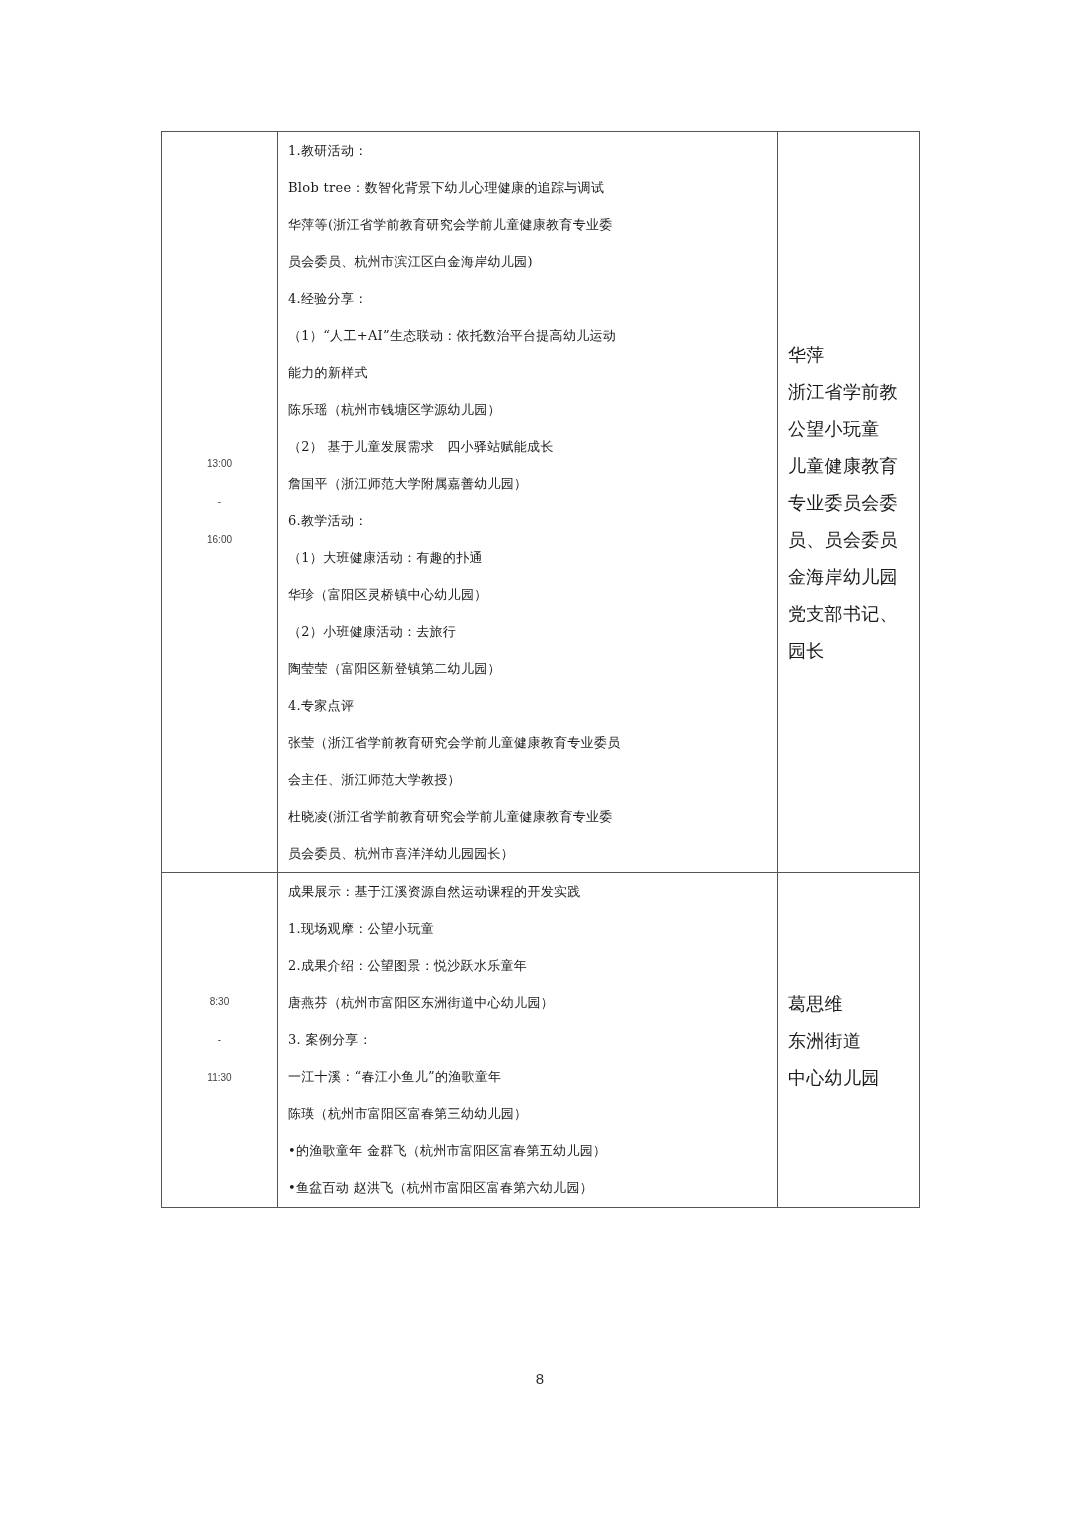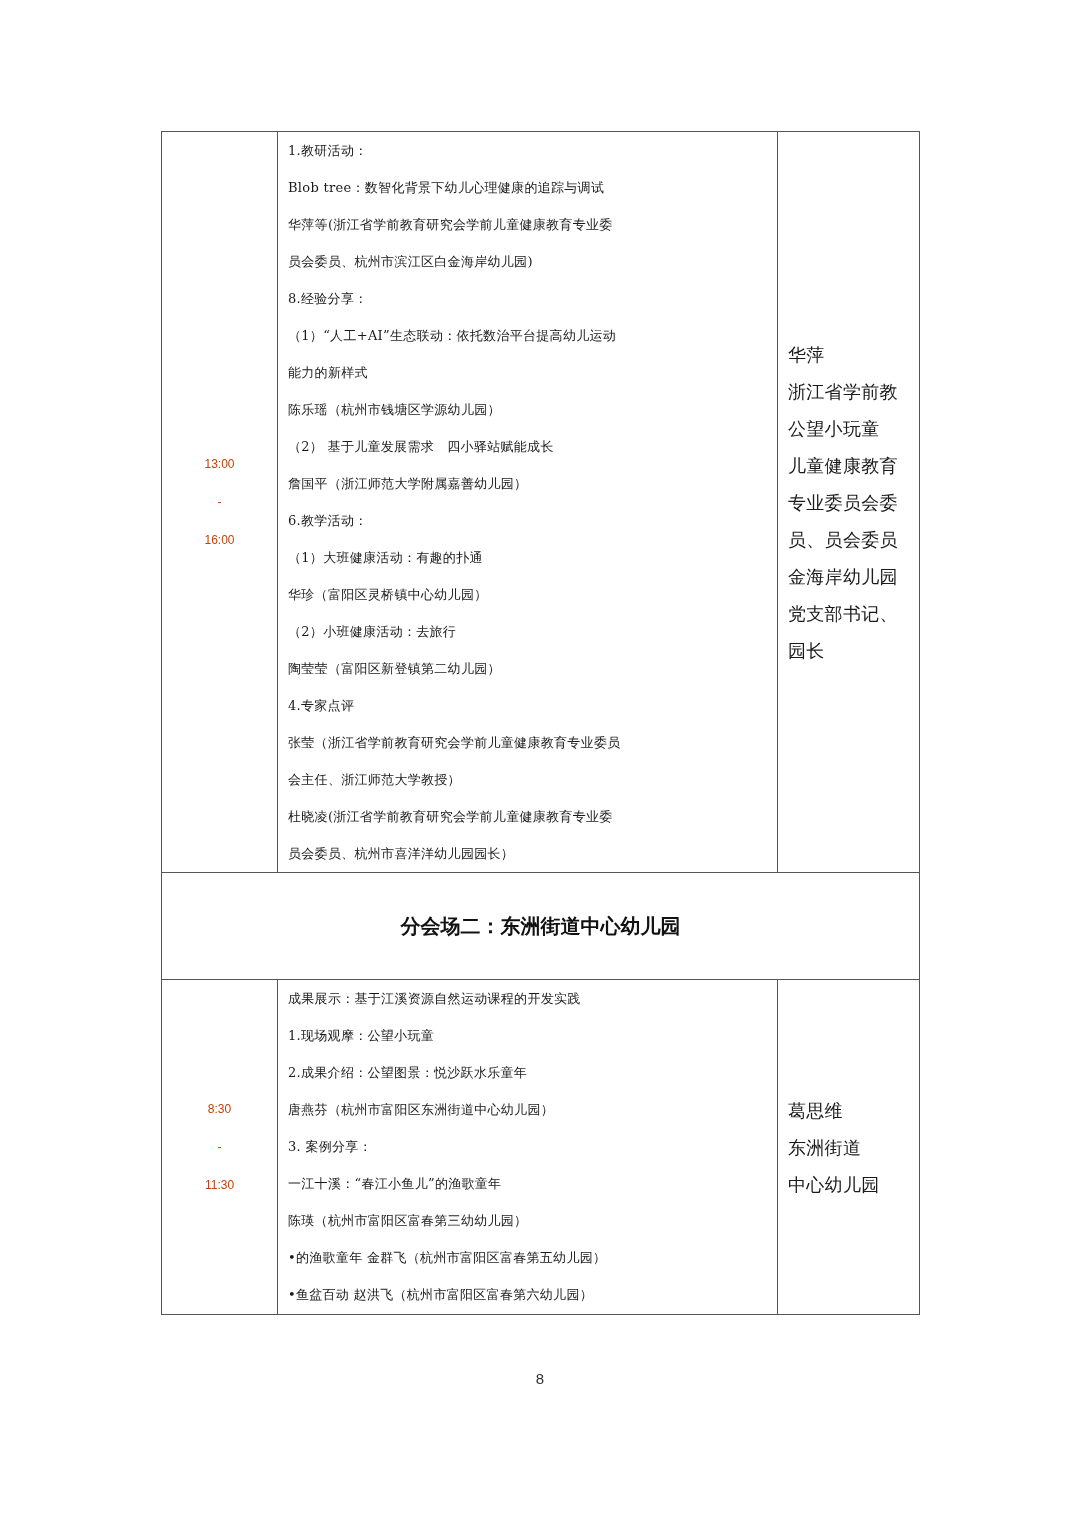--- a/index.html
+++ b/index.html
@@ -3,21 +3,21 @@
 <meta charset="utf-8">
 <style>
   html, body { margin:0; padding:0; background:#ffffff; }
   body { width:1080px; height:1527px; position:relative; overflow:hidden;
          font-family:"DejaVu Serif","Liberation Serif",serif; color:#1a1a1a; }
   .tbl { position:absolute; left:161px; top:131px; width:758px; border-collapse:collapse; table-layout:fixed; }
   .tbl td { border:1.5px solid #555; padding:0; vertical-align:middle; }
   .col-time { width:116px; }
   .col-content { width:500px; }
   .col-host { width:142px; }
-  .time { text-align:center; font-family:"Liberation Sans","DejaVu Sans",sans-serif; font-size:12px; line-height:38px; color:#c2410c; }
+  .time { text-align:center; font-family:"Liberation Sans","DejaVu Sans",sans-serif; font-size:10px; line-height:38px; color:#404040; }
   .content { padding:0 0 0 10px !important; vertical-align:top !important; }
   .line { font-size:13px; line-height:37px; white-space:nowrap; letter-spacing:0.3px; }
   .host { padding-left:10px !important; vertical-align:middle !important; }
   .host .line { font-size:18px; line-height:37px; }
   .section-title { text-align:center; font-family:"DejaVu Sans","Liberation Sans",sans-serif; font-size:20px; font-weight:bold; color:#111; }
   .hdr { text-align:center; font-family:"DejaVu Sans","Liberation Sans",sans-serif; font-size:17px; font-weight:bold; color:#111; }
   .pagenum { position:absolute; left:0; width:1080px; top:1370px; text-align:center; font-family:"Liberation Sans",sans-serif; font-size:15px; color:#333; }
 </style>
 </head>
 <body>
@@ -34,21 +34,21 @@
     <td class="time">
       <div>13:00</div>
       <div>-</div>
       <div>16:00</div>
     </td>
     <td class="content">
       <div class="line">1.教研活动：</div>
       <div class="line">Blob tree：数智化背景下幼儿心理健康的追踪与调试</div>
       <div class="line">华萍等(浙江省学前教育研究会学前儿童健康教育专业委</div>
       <div class="line">员会委员、杭州市滨江区白金海岸幼儿园)</div>
-      <div class="line">8.经验分享：</div>
+      <div class="line">4.经验分享：</div>
       <div class="line">（1）“人工+AI”生态联动：依托数治平台提高幼儿运动</div>
       <div class="line">能力的新样式</div>
       <div class="line">陈乐瑶（杭州市钱塘区学源幼儿园）</div>
       <div class="line">（2） 基于儿童发展需求　四小驿站赋能成长</div>
       <div class="line">詹国平（浙江师范大学附属嘉善幼儿园）</div>
       <div class="line">6.教学活动：</div>
       <div class="line">（1）大班健康活动：有趣的扑通</div>
       <div class="line">华珍（富阳区灵桥镇中心幼儿园）</div>
       <div class="line">（2）小班健康活动：去旅行</div>
       <div class="line">陶莹莹（富阳区新登镇第二幼儿园）</div>
@@ -64,23 +64,20 @@
       <div class="line">公望小玩童</div>
       <div class="line">儿童健康教育</div>
       <div class="line">专业委员会委</div>
       <div class="line">员、员会委员</div>
       <div class="line">金海岸幼儿园</div>
       <div class="line">党支部书记、</div>
       <div class="line">园长</div>
     </td>
   </tr>
 
-  <tr style="height:107px;">
-    <td colspan="3" class="section-title">分会场二：东洲街道中心幼儿园</td>
-  </tr>
 
 
   <tr style="height:335px;">
     <td class="time">
       <div>8:30</div>
       <div>-</div>
       <div>11:30</div>
     </td>
     <td class="content">
       <div class="line">成果展示：基于江溪资源自然运动课程的开发实践</div>

